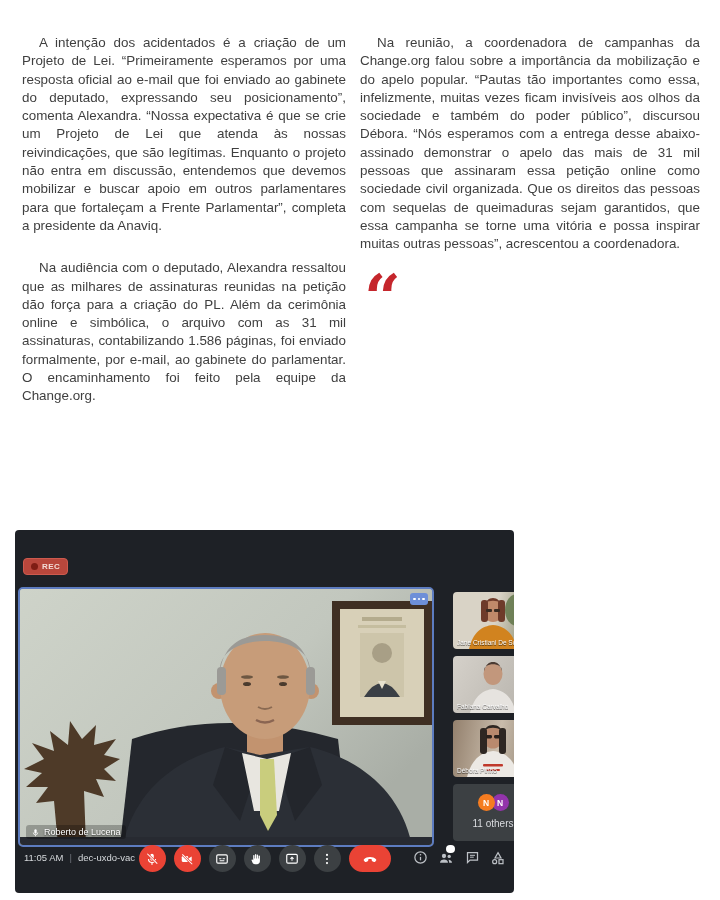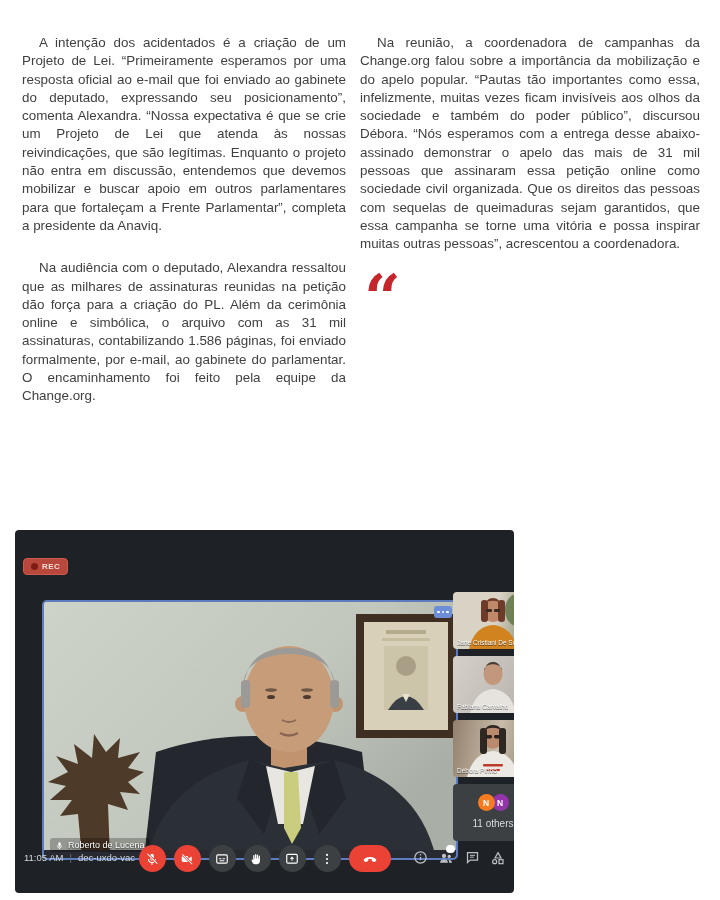--- a/index.html
+++ b/index.html
@@ -23,22 +23,22 @@
 
   
   .meet { position:absolute; left:15px; top:530px; width:499px; height:363px;
     background:#1e2126; border-radius:4px; overflow:hidden; }
 
   .rec { position:absolute; left:8px; top:28px; display:flex; align-items:center; gap:4px;
     background:#b8473c; border:1px solid #cd5a4e; border-radius:4px; padding:3px 7px; }
   .rec-dot { width:7px; height:7px; border-radius:50%; background:#7e1d14; }
   .rec-label { font-size:8px; font-weight:bold; color:#f3ddd8; letter-spacing:0.5px; }
 
-  .main-tile { position:absolute; left:3px; top:70px; width:416px; height:260px;
-    border:2px solid #5d7cc0; border-radius:5px; overflow:hidden; background:#c2c7be;margin-left:24px; }
+  .main-tile { position:absolute; left:3px; top:57px; width:416px; height:260px;
+    border:2px solid #5d7cc0; border-radius:5px; overflow:hidden; background:#c2c7be; }
   .main-tile svg.scene { display:block; width:412px; height:256px; }
   .tile-menu { position:absolute; top:4px; right:4px; width:18px; height:12px; background:#6d8fd8;
     border-radius:3px; display:flex; align-items:center; justify-content:center; gap:2px; border:0; cursor:pointer; }
   .tile-menu i { width:2.5px; height:2.5px; border-radius:50%; background:#fff; display:block; }
   .main-name { position:absolute; left:6px; bottom:6px; display:flex; align-items:center; gap:4px;
     background:rgba(0,0,0,0.25); border-radius:3px; padding:2px 5px; }
   .main-name span { font-size:9px; color:#fff; text-shadow:0 1px 2px rgba(0,0,0,.8); }
 
   .grid { position:absolute; left:438px; top:62px; width:165px;
     display:grid; grid-template-columns:80px 80px; grid-auto-rows:57px; gap:7px 5px; }

